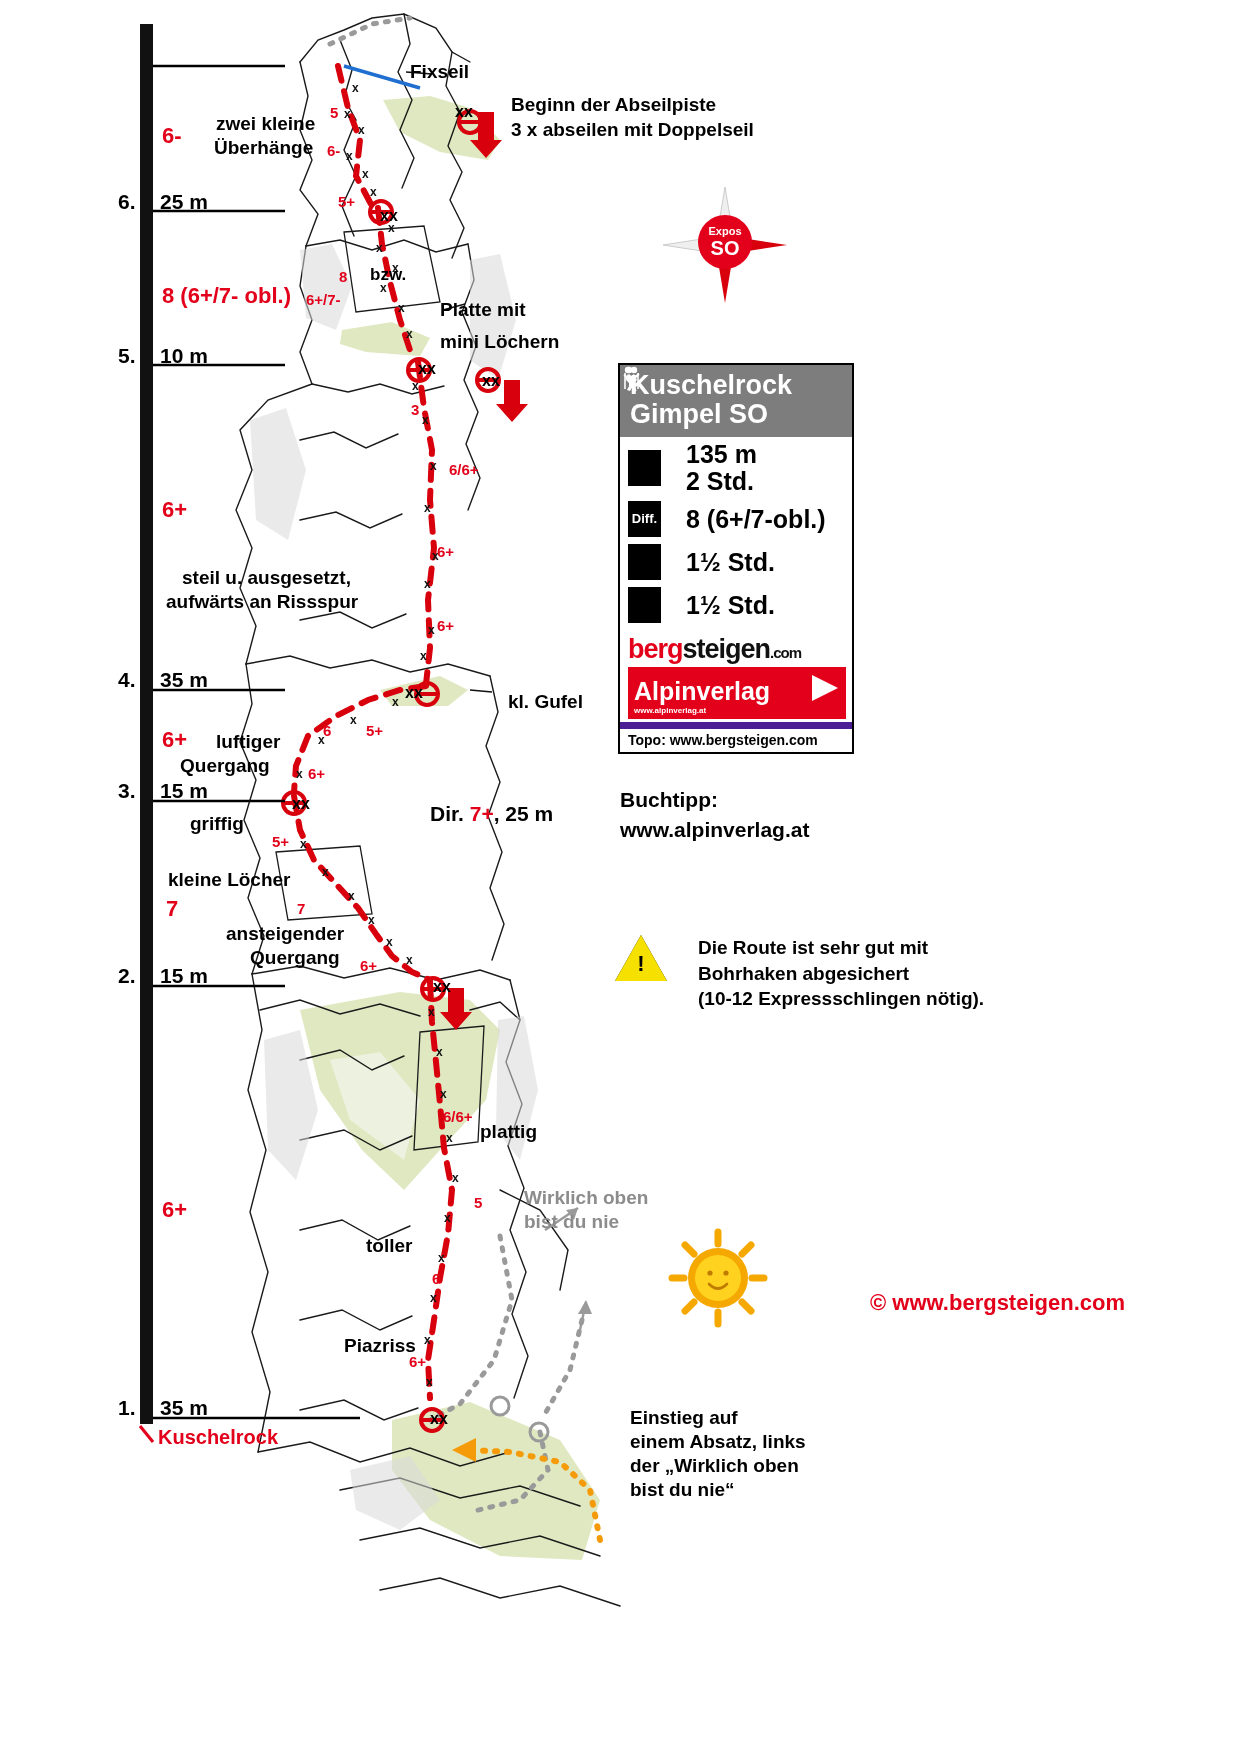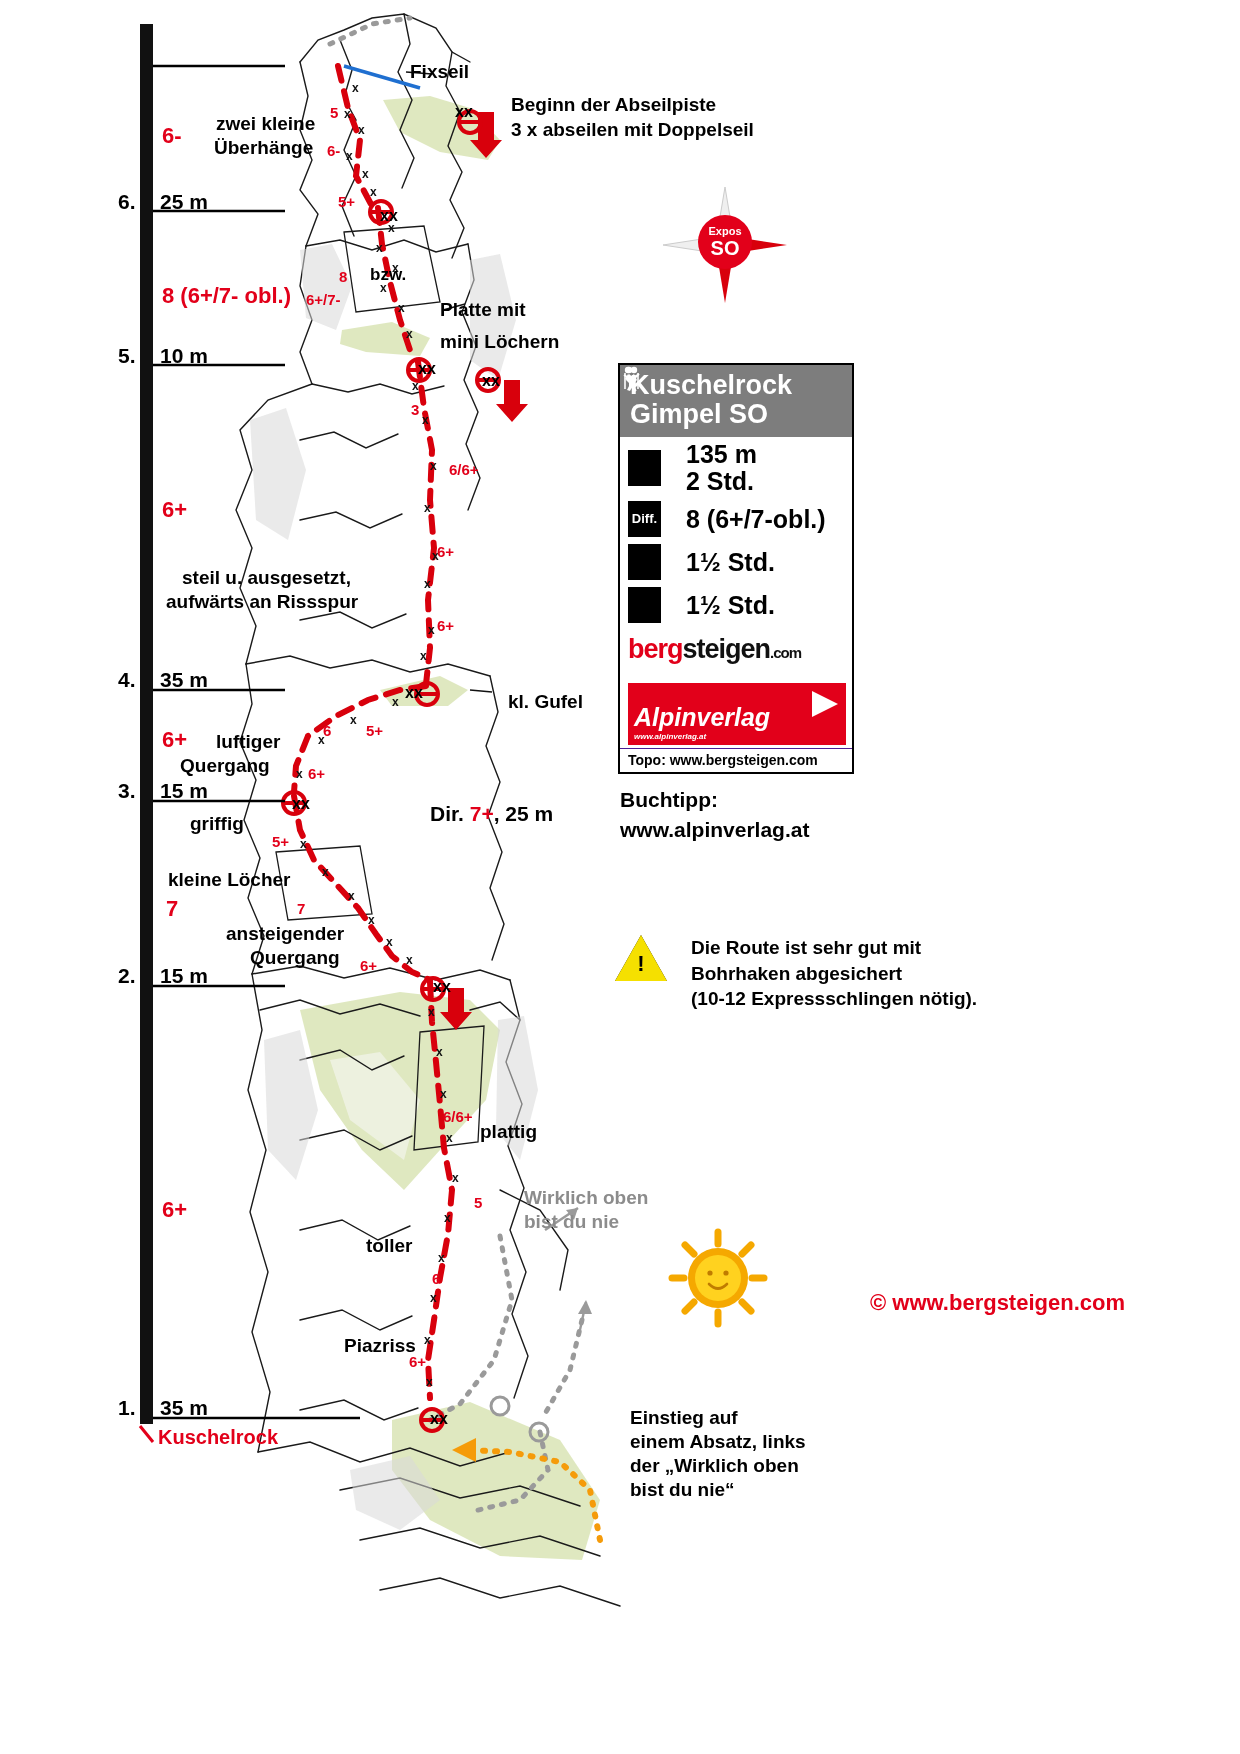--- a/index.html
+++ b/index.html
@@ -24,31 +24,31 @@
   #infobox .rows{padding:4px 6px 2px 8px;}
   .irow{display:flex;align-items:center;gap:25px;margin-bottom:7px;}
   .ico{width:33px;height:36px;background:#000;color:#fff;display:flex;align-items:center;
     justify-content:center;font-size:11px;font-weight:bold;flex:0 0 33px;}
   .ival{font-weight:bold;font-size:25px;color:#000;line-height:1.05;}
   .ival .l2{display:block;}
   #brand1{padding:2px 6px 2px 8px;font-weight:bold;font-size:27px;color:#e2001a;letter-spacing:-1px;}
   #brand1 .g{color:#e2001a;}
   #brand1 .s{color:#111;}
   #brand1 .com{color:#111;font-size:15px;}
-  #brand2{margin:16px 6px 3px 8px;background:#e2001a;color:#fff;font-weight:bold;font-size:25px;
-    padding:20px 6px 4px 6px;position:relative;font-style:italic;}
+  #brand2{margin:0 6px 3px 8px;background:#e2001a;color:#fff;font-weight:bold;font-size:25px;
+    padding:10px 6px 4px 6px;position:relative;}
   #brand2 .sub{display:block;font-size:8px;font-weight:bold;}
   #brand2 .tri{position:absolute;right:8px;top:8px;width:0;height:0;
     border-left:26px solid #fff;border-top:13px solid transparent;border-bottom:13px solid transparent;}
-  #topo-line{border-top:1px solid #4c1d95;padding:3px 6px 4px 8px;font-size:14px;font-weight:bold;color:#000;}
+  #topo-line{border-top:7px solid #4c1d95;padding:3px 6px 4px 8px;font-size:14px;font-weight:bold;color:#000;}
 
   #buchtipp{left:620px;top:785px;font-weight:bold;font-size:21px;color:#000;line-height:1.45;}
 
   
-  #warnbox{left:615px;top:935px;width:430px;display:flex;gap:24px;align-items:flex-start;}
+  #warnbox{left:615px;top:935px;width:430px;display:flex;gap:31px;align-items:flex-start;}
   .warn-tri{width:0;height:0;border-left:26px solid transparent;border-right:26px solid transparent;
     border-bottom:46px solid #f5e000;position:relative;filter:drop-shadow(0 0 0 #000);}
   .warn-tri:after{content:"!";position:absolute;left:-4px;top:16px;width:8px;color:#000;
     font-weight:bold;font-size:22px;text-align:center;}
   .warn-txt{font-weight:bold;font-size:19px;line-height:1.35;color:#000;}
 
   
   #compass{left:660px;top:180px;width:130px;height:130px;}
   #compass .disc{position:absolute;left:38px;top:35px;width:54px;height:54px;border-radius:50%;
     background:#e2001a;color:#fff;display:flex;flex-direction:column;align-items:center;

